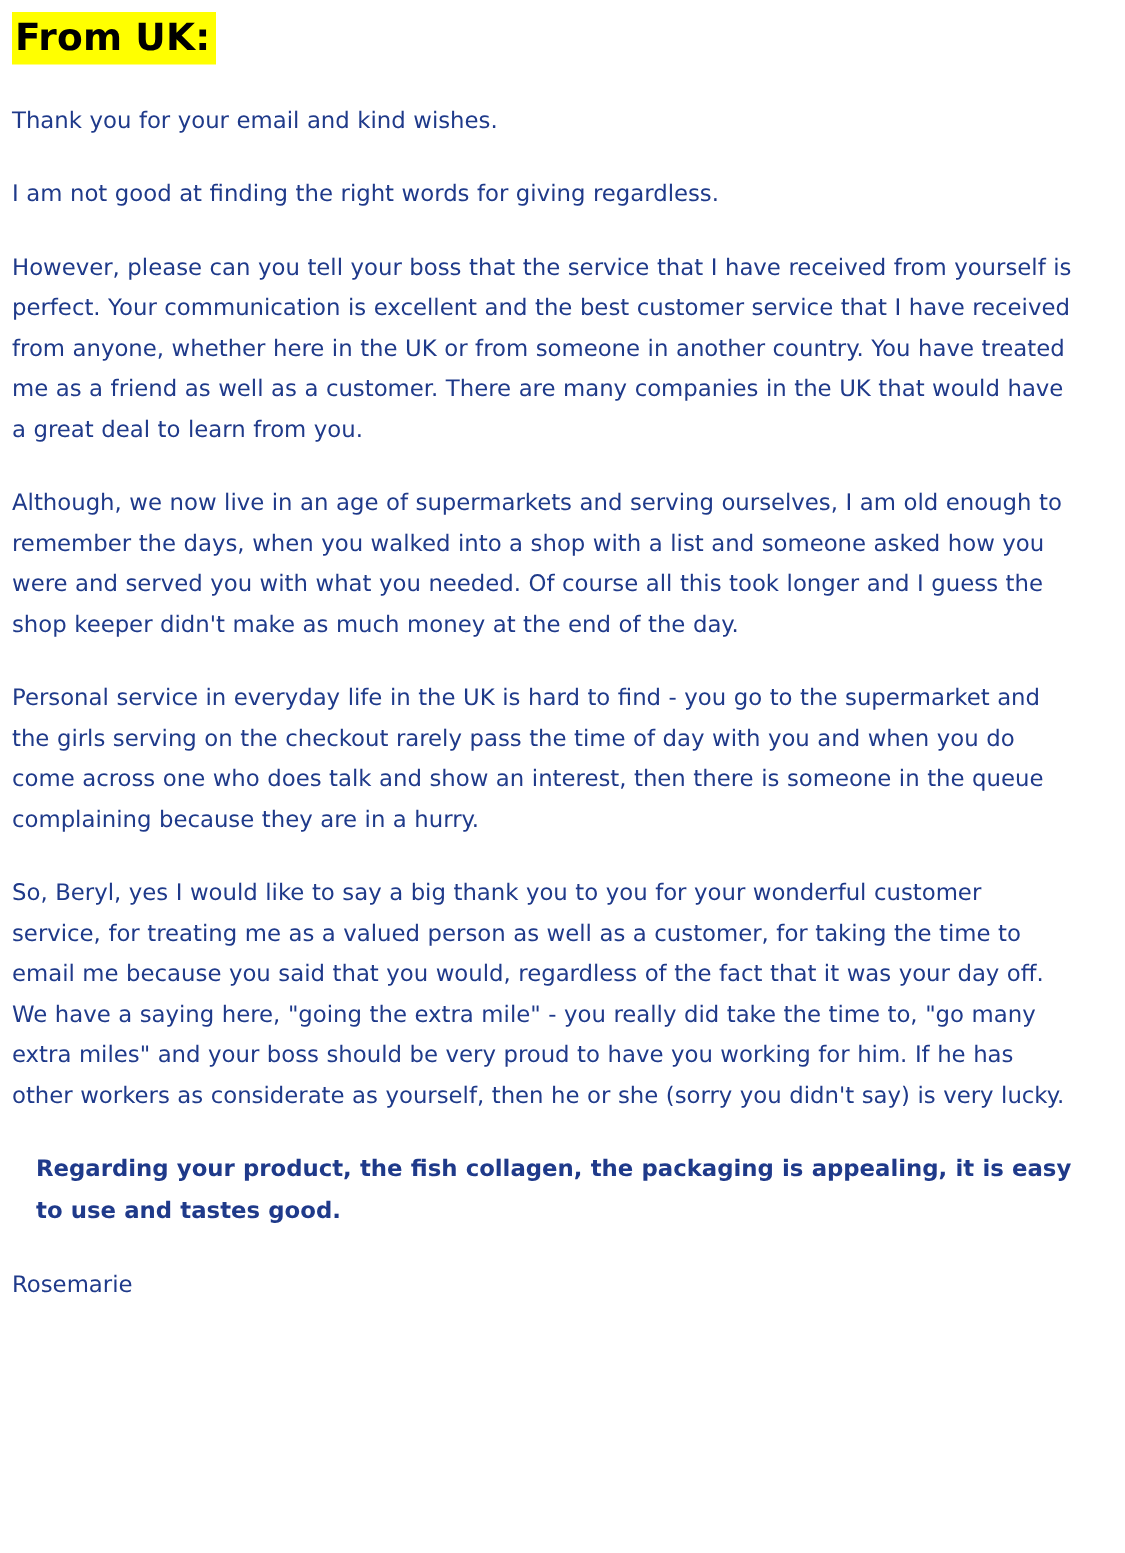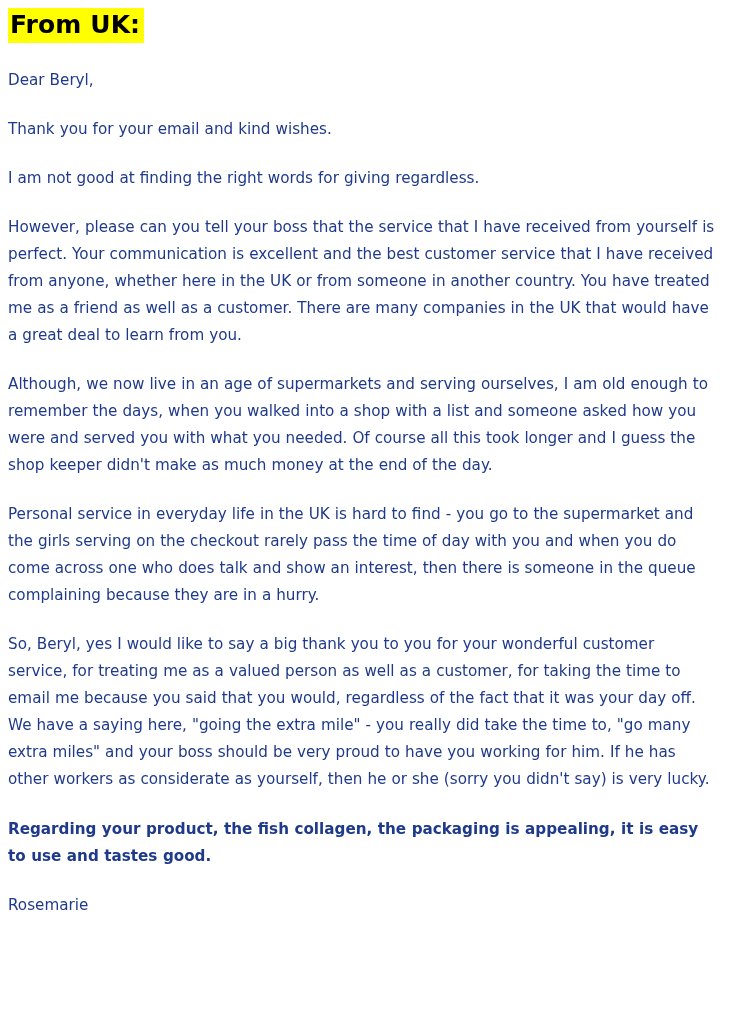--- a/index.html
+++ b/index.html
@@ -34,41 +34,41 @@
   .para {
     font-size: 15.2px;
     line-height: 1.78;
     color: #1f3a8a;
     margin: 0 0 22px 0;
     text-align: left;
     word-spacing: 0.2px;
   }
   .para.bold {
     font-weight: bold;
+    margin-left: 16px;
   }
   .para b {
     font-weight: normal;
   }
   .sig {
     font-size: 15.2px;
     line-height: 1.78;
     color: #1f3a8a;
     margin: 0 0 16px 0;
   }
 </style>
 </head>
 <body>
 
 <div class="page">
 
   <div class="heading-wrap">
     <span class="heading">From UK:</span>
   </div>
 
-  <p class="para">Dear Beryl,</p>
 
   <p class="para">Thank you for your email and kind wishes.</p>
 
   <p class="para">I am not good at finding the right words for giving regardless.</p>
 
   <p class="para">However, please can you tell your boss that the service that I have received from yourself is perfect.   Your communication is excellent and the best customer service that I have received from anyone, whether here in the UK or from someone in another country.   You have treated me as a friend as well as a customer.   There are many companies in the UK that would have a great deal to learn from you.</p>
 
   <p class="para">Although, we now live in an age of supermarkets and serving ourselves, I am old enough to remember the days, when you walked into a shop with a list and someone asked how you were and served you with what you needed.   Of course all this took longer and I guess the shop keeper didn't make as much money at the end of the day.</p>
 
   <p class="para">Personal service in everyday life in the UK is hard to find - you go to the supermarket and the girls serving on the checkout rarely pass the time of day with you and when you do come across one who does talk and show an interest, then there is someone in the queue complaining because they are in a hurry.</p>

